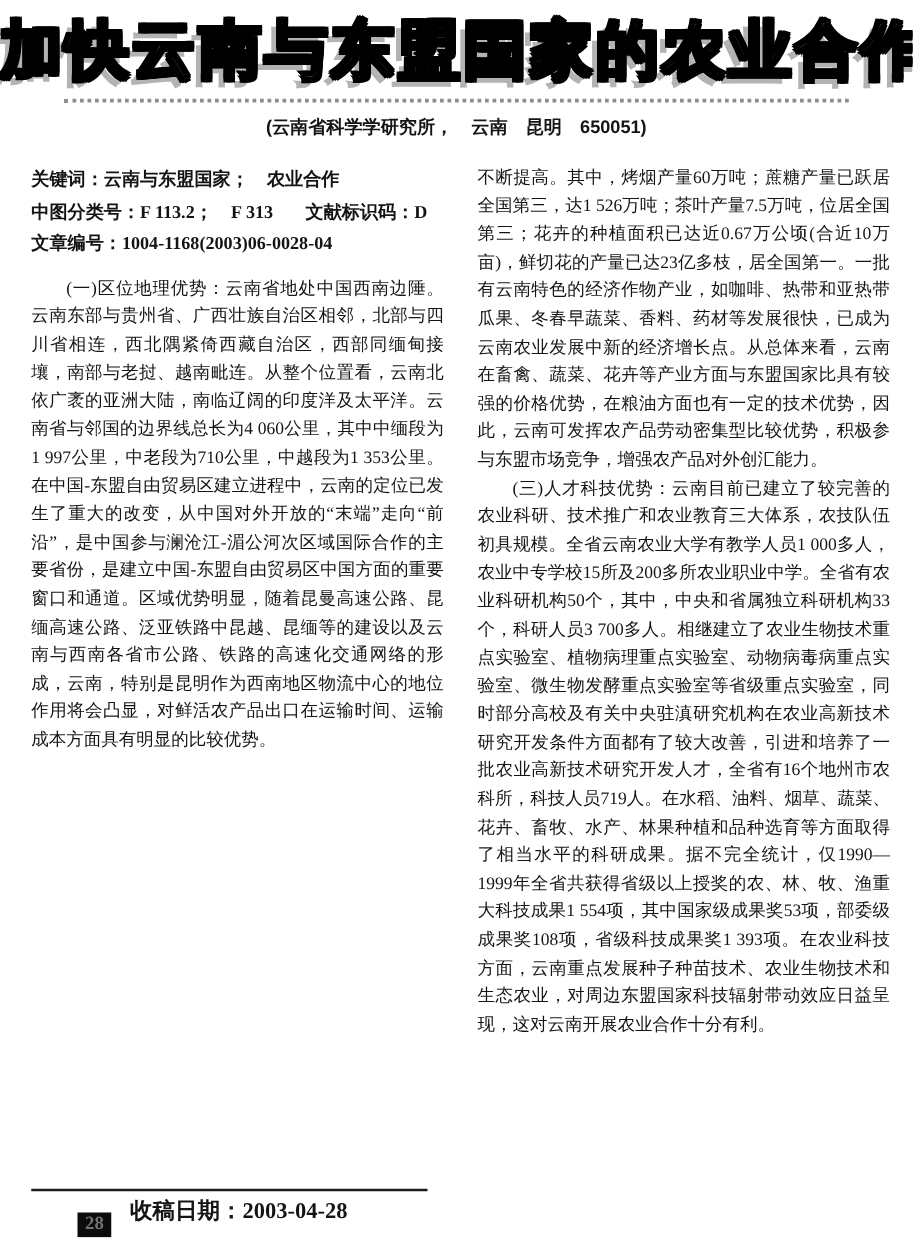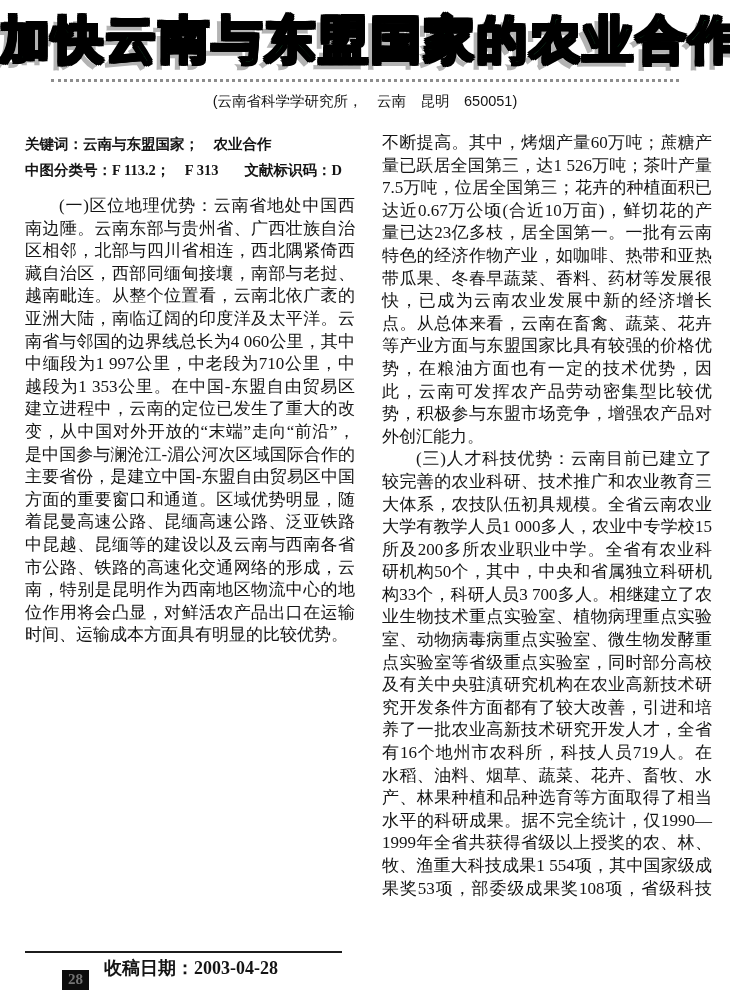--- a/index.html
+++ b/index.html
@@ -15,21 +15,21 @@
   
   .title-wrap { padding-top:12px; text-align:center; }
   .article-title {
     margin:0;
     font-family:Liberation Serif, serif;
     font-weight:bold;
     font-size:50px;
     line-height:1.12;
     letter-spacing:3px;
     white-space:nowrap;
-    color:#14532d;
+    color:#a21caf;
     -webkit-text-stroke:2.2px #000000;
     text-shadow:
       -2px -2px 0 #000, 2px -2px 0 #000, -2px 2px 0 #000, 2px 2px 0 #000,
       -2px 0 0 #000, 2px 0 0 #000, 0 -2px 0 #000, 0 2px 0 #000,
       -6px 6px 0 #b3b3b3;
   }
   .title-underline {
     width:628px; height:0;
     margin:11px auto 0 auto;
     border-bottom:3px dotted #8d8d8d;
@@ -38,21 +38,21 @@
   .author {
     margin-top:21px;
     text-align:center;
     font-size:17px; font-weight:bold;
     letter-spacing:2px;
   }
   .affiliation {
     margin-top:10px;
     text-align:center;
     font-family:"Liberation Sans", sans-serif;
-    font-size:14.5px; font-weight:normal;
+    font-size:14.5px; font-weight:bold;
   }
 
   
   .columns {
     display:flex;
     gap:27px;
     padding:0 18px 0 25px;
     margin-top:21px;
     height:768px;
     overflow:hidden;
@@ -68,21 +68,21 @@
     line-height:25.5px;
     text-align:left;
     margin-bottom:12px;
   }
   .meta-line { white-space:nowrap; }
   .meta-value-num { font-family:"Liberation Serif", serif; }
   .doc-code-gap { display:inline-block; width:26px; }
 
   .para {
     margin:0;
-    font-size:17px;
+    font-size:14px;
     line-height:22.6px;
     text-indent:2em;
   }
   .para.no-indent { text-indent:0; }
   .section-heading {
     margin:0;
     font-family:"Liberation Sans", sans-serif;
     font-weight:bold;
     font-size:16px;
     line-height:22.6px;
@@ -133,20 +133,23 @@
   <div class="columns">
 
     <div class="col">
       <div class="meta-block">
         <div class="meta-line">
           <span>关键词：</span><span>云南与东盟国家；　农业合作</span>
         </div>
         <div class="meta-line">
           <span>中图分类号：</span><span class="meta-value-num">F 113.2；　F 313</span><span class="doc-code-gap"></span><span>文献标识码：</span><span class="meta-value-num">D</span>
         </div>
+        <div class="meta-line">
+          <span>文章编号：</span><span class="meta-value-num">1004-1168(2003)06-0028-04</span>
+        </div>
       </div>
 
 
 
       <p class="para">(一)区位地理优势：云南省地处中国西南边陲。云南东部与贵州省、广西壮族自治区相邻，北部与四川省相连，西北隅紧倚西藏自治区，西部同缅甸接壤，南部与老挝、越南毗连。从整个位置看，云南北依广袤的亚洲大陆，南临辽阔的印度洋及太平洋。云南省与邻国的边界线总长为4 060公里，其中中缅段为1 997公里，中老段为710公里，中越段为1 353公里。在中国-东盟自由贸易区建立进程中，云南的定位已发生了重大的改变，从中国对外开放的“末端”走向“前沿”，是中国参与澜沧江-湄公河次区域国际合作的主要省份，是建立中国-东盟自由贸易区中国方面的重要窗口和通道。区域优势明显，随着昆曼高速公路、昆缅高速公路、泛亚铁路中昆越、昆缅等的建设以及云南与西南各省市公路、铁路的高速化交通网络的形成，云南，特别是昆明作为西南地区物流中心的地位作用将会凸显，对鲜活农产品出口在运输时间、运输成本方面具有明显的比较优势。</p>
 
     </div>
 
     <div class="col">
       <p class="para no-indent">不断提高。其中，烤烟产量60万吨；蔗糖产量已跃居全国第三，达1 526万吨；茶叶产量7.5万吨，位居全国第三；花卉的种植面积已达近0.67万公顷(合近10万亩)，鲜切花的产量已达23亿多枝，居全国第一。一批有云南特色的经济作物产业，如咖啡、热带和亚热带瓜果、冬春早蔬菜、香料、药材等发展很快，已成为云南农业发展中新的经济增长点。从总体来看，云南在畜禽、蔬菜、花卉等产业方面与东盟国家比具有较强的价格优势，在粮油方面也有一定的技术优势，因此，云南可发挥农产品劳动密集型比较优势，积极参与东盟市场竞争，增强农产品对外创汇能力。</p>

